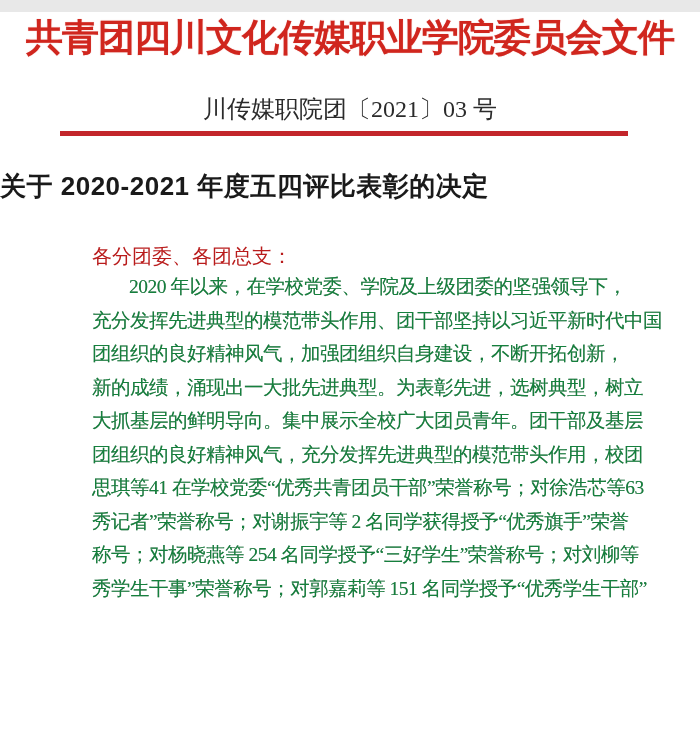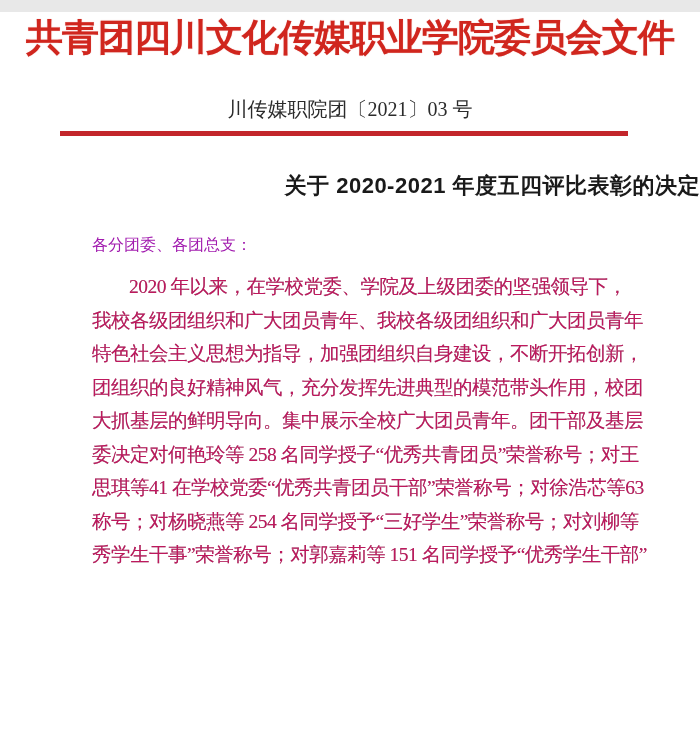--- a/index.html
+++ b/index.html
@@ -30,67 +30,67 @@
     white-space: nowrap;
     text-shadow: 0 0 1px rgba(208, 38, 30, 0.45);
   }
   .doc-number {
     position: absolute;
     top: 84px;
     left: 0;
     width: 100%;
     text-align: center;
     font-family: "Liberation Serif", serif;
-    font-size: 20px;
+    font-size: 24px;
     line-height: 26px;
     color: #2b2b2b;
     white-space: nowrap;
   }
   .red-rule {
     position: absolute;
     top: 119px;
     left: 60px;
     width: 568px;
     height: 5px;
     background: #c3262b;
   }
   .doc-title {
     position: absolute;
     top: 156px;
     left: 0;
     width: 100%;
     margin: 0;
-    text-align: right;
-    font-size: 22px;
+    text-align: left;
+    font-size: 26px;
     line-height: 36px;
     font-weight: 600;
     letter-spacing: 0.5px;
     color: #1a1a1a;
     white-space: nowrap;
   }
   .salutation {
     position: absolute;
-    top: 220px;
+    top: 231px;
     left: 92px;
     font-family: "Liberation Serif", serif;
-    font-size: 16px;
+    font-size: 20px;
     line-height: 26px;
-    color: #a21caf;
+    color: #b91c1c;
     white-space: pre;
   }
   .body-block {
     position: absolute;
     top: 258px;
     left: 92px;
     width: 530px;
     font-family: "Liberation Serif", serif;
     font-size: 19.5px;
     line-height: 33.5px;
     letter-spacing: -0.5px;
-    color: #be185d;
+    color: #15803d;
   }
   .body-line {
     white-space: pre;
     text-shadow: 0 0 0.6px rgba(50, 50, 50, 0.45);
   }
   .body-line.indent {
     text-indent: 37px;
   }
 </style>
 </head>
@@ -103,23 +103,24 @@
   <div class="doc-number">川传媒职院团〔2021〕03 号</div>
 
   <div class="red-rule"></div>
 
   <h1 class="doc-title">关于 2020-2021 年度五四评比表彰的决定</h1>
 
   <div class="salutation">各分团委、各团总支：</div>
 
   <div class="body-block">
       <div class="body-line indent">2020 年以来，在学校党委、学院及上级团委的坚强领导下，</div>
-      <div class="body-line">我校各级团组织和广大团员青年、我校各级团组织和广大团员青年</div>
-      <div class="body-line">特色社会主义思想为指导，加强团组织自身建设，不断开拓创新，</div>
+      <div class="body-line">充分发挥先进典型的模范带头作用、团干部坚持以习近平新时代中国</div>
+      <div class="body-line">团组织的良好精神风气，加强团组织自身建设，不断开拓创新，</div>
+      <div class="body-line">新的成绩，涌现出一大批先进典型。为表彰先进，选树典型，树立</div>
+      <div class="body-line">大抓基层的鲜明导向。集中展示全校广大团员青年。团干部及基层</div>
       <div class="body-line">团组织的良好精神风气，充分发挥先进典型的模范带头作用，校团</div>
-      <div class="body-line">大抓基层的鲜明导向。集中展示全校广大团员青年。团干部及基层</div>
-      <div class="body-line">委决定对何艳玲等 258 名同学授子“优秀共青团员”荣誉称号；对王</div>
       <div class="body-line">思琪等41 在学校党委“优秀共青团员干部”荣誉称号；对徐浩芯等63</div>
+      <div class="body-line">秀记者”荣誉称号；对谢振宇等 2 名同学获得授予“优秀旗手”荣誉</div>
       <div class="body-line">称号；对杨晓燕等 254 名同学授予“三好学生”荣誉称号；对刘柳等</div>
       <div class="body-line">秀学生干事”荣誉称号；对郭嘉莉等 151 名同学授予“优秀学生干部”</div>
     </div>
 
 </div>
 
 </body></html>

